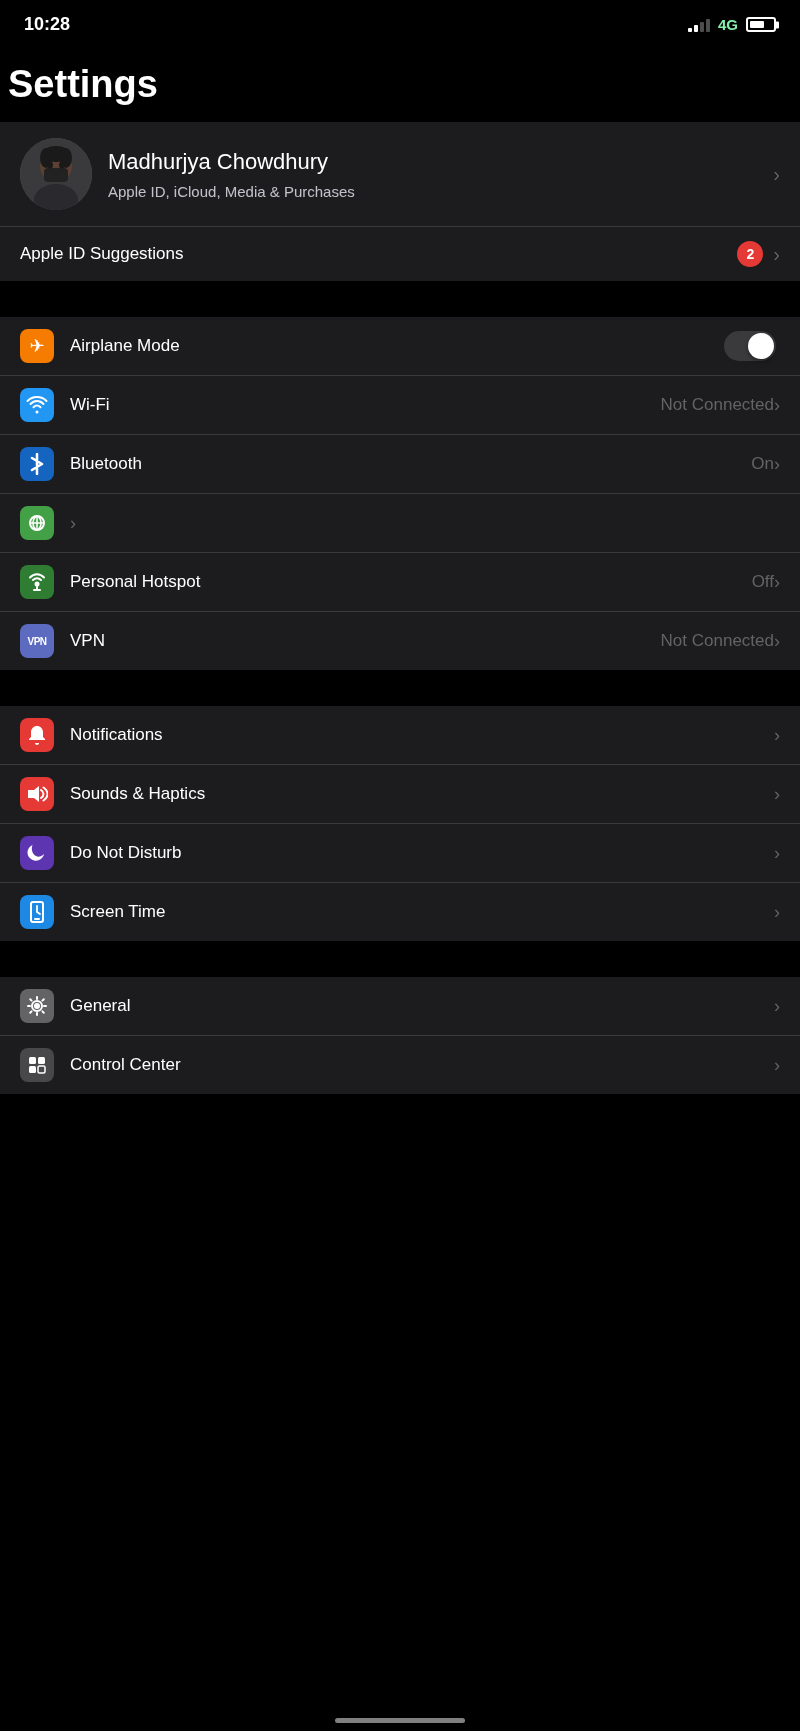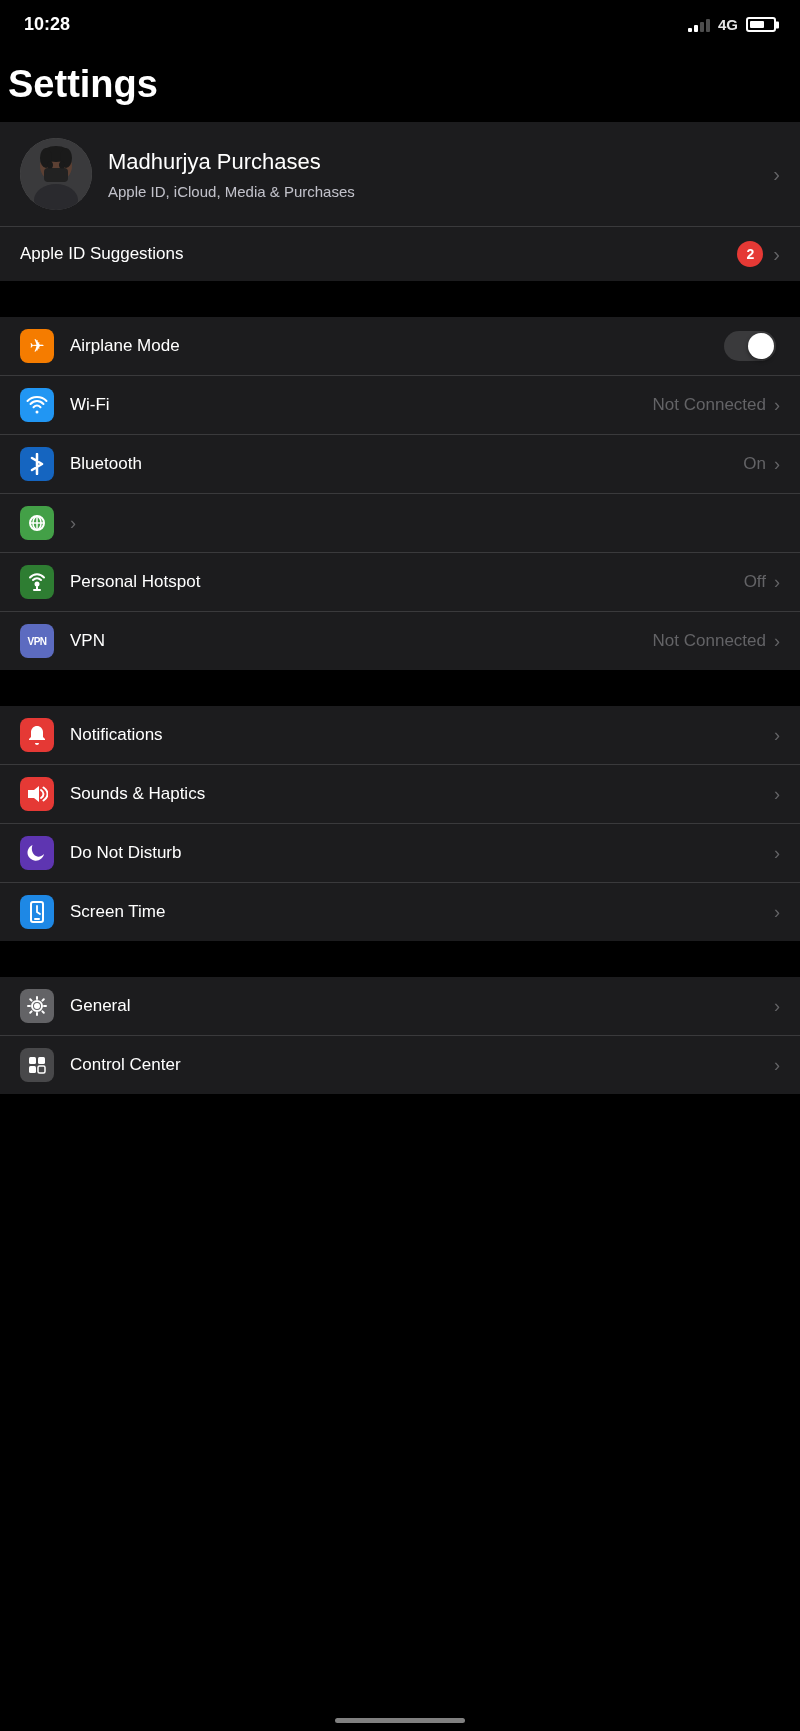--- a/index.html
+++ b/index.html
@@ -44,21 +44,21 @@
       width: 4px;
       border-radius: 1px;
     }
     .signal-bars span:nth-child(1) { height: 4px; }
     .signal-bars span:nth-child(2) { height: 7px; }
     .signal-bars span:nth-child(3) { height: 10px; opacity: 0.3; }
     .signal-bars span:nth-child(4) { height: 13px; opacity: 0.3; }
     .network-label {
       font-size: 15px;
       font-weight: 600;
-      color: #e5e5e5;
+      color: #86efac;
     }
     .battery {
       display: flex;
       align-items: center;
       gap: 2px;
     }
     .battery-body {
       width: 30px;
       height: 15px;
       border: 2px solid #fff;
@@ -200,21 +200,20 @@
       font-size: 18px;
     }
     .row-label {
       flex: 1;
       font-size: 17px;
       color: #fff;
     }
     .row-value {
       font-size: 17px;
       color: #636366;
-      margin-right: 8px;
     }
     .row-chevron {
       color: #636366;
       font-size: 18px;
       font-weight: 300;
     }
 
     
     .toggle {
       width: 52px;
@@ -296,21 +295,21 @@
         <ellipse cx="26" cy="20" rx="6" ry="10" fill="#1a1a1a"></ellipse>
         <ellipse cx="46" cy="20" rx="6" ry="10" fill="#1a1a1a"></ellipse>
 
         <rect x="24" y="30" width="24" height="14" rx="4" fill="#222"></rect>
 
         <ellipse cx="30" cy="27" rx="3" ry="3.5" fill="#1a1a1a"></ellipse>
         <ellipse cx="42" cy="27" rx="3" ry="3.5" fill="#1a1a1a"></ellipse>
       </svg>
     </div>
     <div class="profile-info">
-      <div class="profile-name">Madhurjya Purchases</div>
+      <div class="profile-name">Madhurjya Chowdhury</div>
       <div class="profile-subtitle">Apple ID, iCloud, Media &amp; Purchases</div>
     </div>
     <span class="chevron">›</span>
   </div>
 
   <div class="suggestions-row">
     <span class="suggestions-label">Apple ID Suggestions</span>
     <div class="badge">2</div>
     <span class="chevron">›</span>
   </div>

